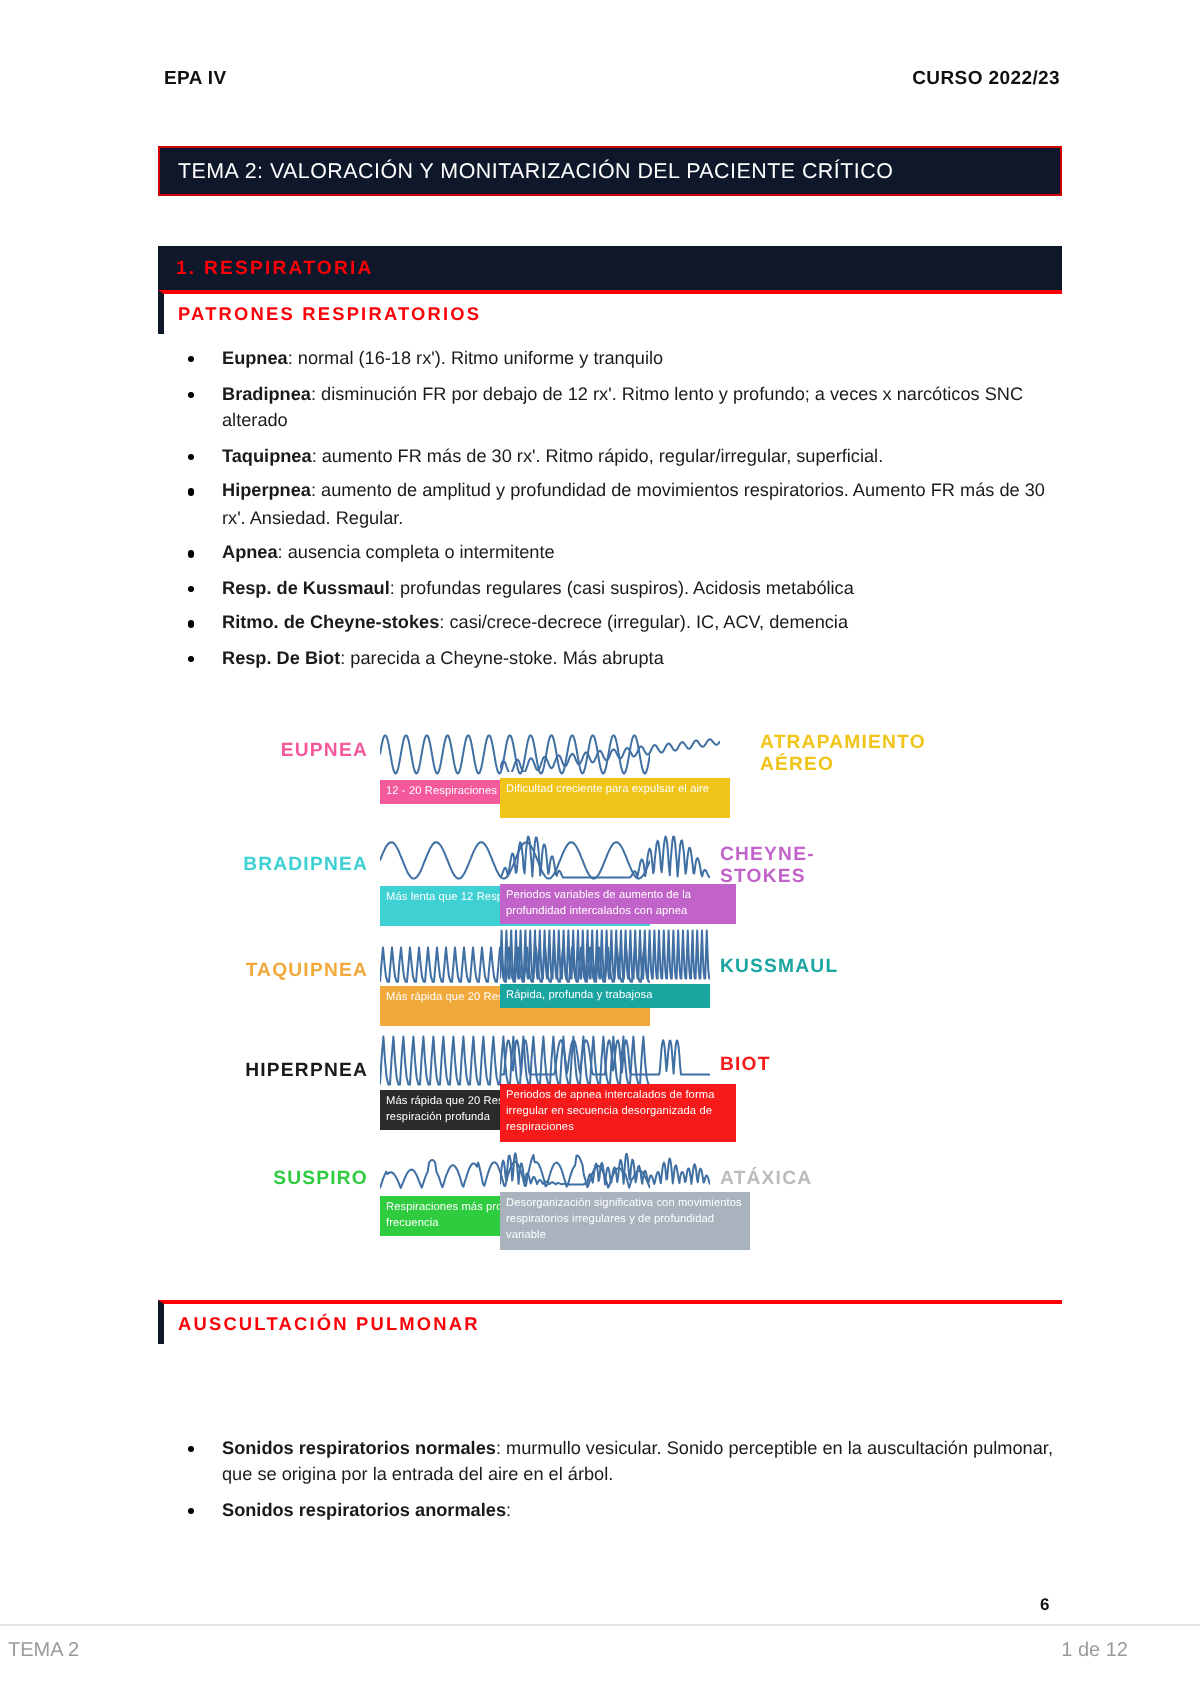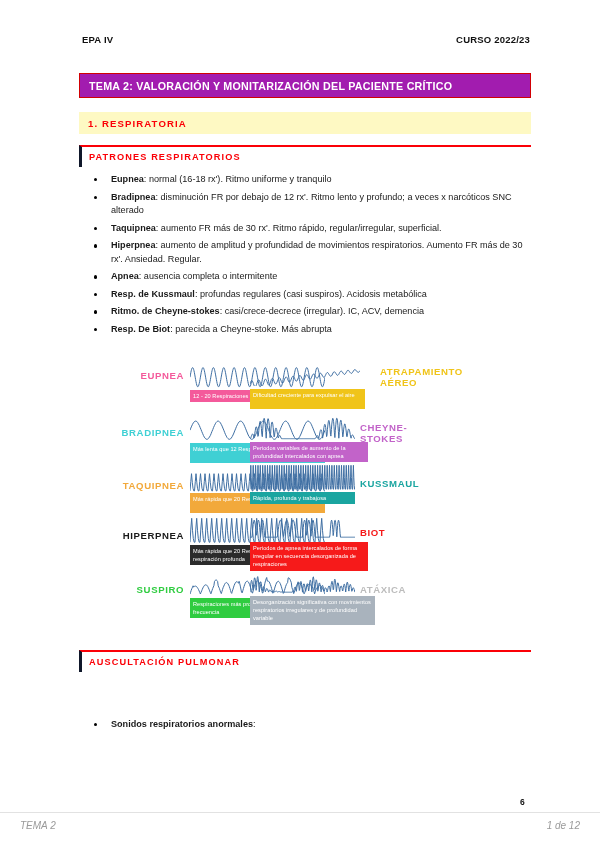--- a/index.html
+++ b/index.html
@@ -40,40 +40,40 @@
     text-align: center;
   }
 
   
   .title-banner {
     position: absolute;
     left: 79px;
     top: 73px;
     width: 452px;
     height: 25px;
-    background: #a21caf;
+    background: #0f172a;
     border: 1px solid #d10004;
     box-sizing: border-box;
     display: flex;
     align-items: center;
     padding-left: 9px;
     color: #ffffff;
     font-size: 10.7px;
-    font-weight: bold;
+    font-weight: normal;
     letter-spacing: .25px;
   }
 
   
   .section-band {
     position: absolute;
     left: 79px;
-    top: 112px;
+    top: 123px;
     width: 452px;
     height: 22px;
-    background: #fef9c3;
+    background: #0f172a;
     box-sizing: border-box;
     display: flex;
     align-items: center;
     padding-left: 9px;
     color: #fb0007;
     font-size: 9.6px;
     font-weight: bold;
     letter-spacing: 1.1px;
   }
 
@@ -177,28 +177,27 @@
   .footer-rule {
     position: absolute;
     left: 0;
     top: 812px;
     width: 600px;
     height: 1px;
     background: #e2e2e2;
   }
   .footer {
     position: absolute;
-    left: 20px;
+    left: 4px;
     top: 820px;
     width: 560px;
     display: flex;
     justify-content: space-between;
     font-size: 10px;
     color: #9a9a9a;
-    font-style: italic;
   }
 </style>
 </head>
 <body>
 
 <div class="page">
 
   <div class="runhead">
     <span>EPA IV</span>
     <span>CURSO 2022/23</span>
@@ -293,20 +292,21 @@
           <path d="M0.0,20.2 L0.4,15.9 L0.8,12.0 L1.2,9.3 L1.6,8.3 L2.0,9.3 L2.4,12.3 L2.8,16.8 L3.2,18.3 L3.6,13.0 L4.0,8.6 L4.4,6.0 L4.8,5.8 L5.3,8.0 L5.7,12.4 L6.1,18.3 L6.5,15.6 L6.9,9.5 L7.3,5.6 L7.7,4.6 L8.1,6.3 L8.5,10.0 L8.9,15.1 L9.3,19.9 L9.7,15.0 L10.1,11.5 L10.5,9.8 L10.9,9.9 L11.3,11.8 L11.7,14.8 L12.1,18.2 L12.5,18.9 L12.9,16.4 L13.3,14.9 L13.7,14.6 L14.1,15.2 L14.5,16.3 L14.9,17.9 L15.3,19.8 L15.8,18.9 L16.2,17.5 L16.6,16.6 L17.0,16.5 L17.4,16.9 L17.8,17.9 L18.2,19.1 L18.6,20.1 L19.0,19.0 L19.4,18.3 L19.8,18.0 L20.2,18.1 L20.6,18.5 L21.0,19.2 L21.4,19.9 L21.8,19.9 L22.2,19.3 L22.6,18.9 L23.0,18.7 L23.4,18.8 L23.8,19.1 L24.2,19.6 L24.6,20.1 L25.0,19.8 L25.4,19.4 L25.8,19.2 L26.3,19.1 L26.7,19.3 L27.1,19.6 L27.5,19.9 L27.9,20.2 L28.3,19.8 L28.7,19.6 L29.1,19.5 L29.5,19.6 L29.9,19.7 L30.3,19.9 L30.7,20.1 L31.1,20.1 L31.5,20.0 L31.9,19.9 L32.3,19.9 L32.7,20.0 L33.1,20.1 L33.5,20.2 L33.9,20.2 L34.3,20.2 L34.7,20.2 L35.1,20.2 L35.5,20.2 L35.9,20.2 L36.3,20.2 L36.8,20.2 L37.2,20.2 L37.6,20.2 L38.0,20.2 L38.4,20.2 L38.8,20.2 L39.2,20.2 L39.6,20.2 L40.0,20.2 L40.4,20.2 L40.8,20.2 L41.2,20.2 L41.6,20.2 L42.0,20.2 L42.4,19.7 L42.8,19.6 L43.2,20.2 L43.6,19.2 L44.0,17.7 L44.4,16.3 L44.8,15.3 L45.2,15.1 L45.6,16.1 L46.0,18.2 L46.4,19.3 L46.8,15.9 L47.3,12.8 L47.7,10.5 L48.1,9.8 L48.5,10.9 L48.9,13.9 L49.3,18.5 L49.7,17.1 L50.1,13.0 L50.5,10.3 L50.9,9.4 L51.3,10.2 L51.7,12.7 L52.1,16.3 L52.5,20.2 L52.9,16.5 L53.3,13.6 L53.7,12.0 L54.1,11.8 L54.5,13.0 L54.9,15.3 L55.3,18.3 L55.7,19.2 L56.1,16.4 L56.5,13.9 L56.9,12.2 L57.3,11.7 L57.8,12.8 L58.2,15.3 L58.6,19.0 L59.0,17.2 L59.4,13.0 L59.8,9.7 L60.2,8.0 L60.6,8.3 L61.0,10.7 L61.4,15.0 L61.8,19.9 L62.2,14.0 L62.6,8.8 L63.0,5.2 L63.4,4.9 L63.8,7.1 L64.2,11.4 L64.6,16.8 L65.0,17.9 L65.4,12.9 L65.8,9.4 L66.2,7.8 L66.6,8.4 L67.0,10.9 L67.4,14.7 L67.8,19.2 L68.3,17.0 L68.7,13.5 L69.1,11.4 L69.5,10.9 L69.9,12.0 L70.3,14.2 L70.7,17.3 L71.1,19.9 L71.5,16.8 L71.9,14.6 L72.3,13.5 L72.7,13.5 L73.1,14.7 L73.5,16.6 L73.9,19.0 L74.3,19.2 L74.7,17.3 L75.1,16.0 L75.5,15.7 L75.9,16.1 L76.3,17.1 L76.7,18.5 L77.1,20.0 L77.5,18.8 L77.9,16.9 L78.3,15.2 L78.8,14.1 L79.2,14.0 L79.6,15.2 L80.0,17.6 L80.4,19.6 L80.8,16.0 L81.2,12.6 L81.6,10.2 L82.0,9.3 L82.4,10.3 L82.8,13.3 L83.2,17.8 L83.6,17.3 L84.0,12.0 L84.4,8.5 L84.8,7.2 L85.2,8.1 L85.6,10.9 L86.0,15.0 L86.4,19.7 L86.8,16.4 L87.2,13.0 L87.6,11.0 L88.0,10.7 L88.4,12.0 L88.8,14.5 L89.3,17.7 L89.7,19.5 L90.1,16.7 L90.5,14.9 L90.9,14.1 L91.3,14.0 L91.7,14.7 L92.1,16.5 L92.5,19.0 L92.9,18.5 L93.3,15.6 L93.7,13.4 L94.1,12.2 L94.5,12.3 L94.9,13.8 L95.3,16.5 L95.7,20.0 L96.1,16.7 L96.5,13.3 L96.9,11.0 L97.3,10.1 L97.7,10.9 L98.1,13.5 L98.5,17.4 L98.9,19.1 L99.3,15.7 L99.8,13.3 L100.2,12.3 L100.6,12.7 L101.0,14.3 L101.4,16.7 L101.8,19.3 L102.2,18.7 L102.6,16.9 L103.0,15.9 L103.4,15.8 L103.8,16.5 L104.2,17.6 L104.6,19.0 L105.0,20.2" fill="none" stroke="#3f6fa3" stroke-width="1" stroke-linejoin="round"></path>
         </svg>
       </div>
       <div class="ig-cap" style="left: 140px; top: 234px; width: 125px; min-height: 28px; background: rgb(169, 179, 189);">Desorganización significativa con movimientos respiratorios irregulares y de profundidad variable</div>
     </div>
 
   <div class="subhead" id="subhead-ausc">AUSCULTACIÓN PULMONAR</div>
 
 
   <ul class="bullets" id="bullets-ausc">
+      <li><b>Sonidos respiratorios normales</b><span>: murmullo vesicular. Sonido perceptible en la auscultación pulmonar, que se origina por la entrada del aire en el árbol.</span></li>
       <li><b>Sonidos respiratorios anormales</b><span>:</span></li>
     </ul>
 
   <div class="pagenum">6</div>
 
   <div class="footer-rule"></div>
   <div class="footer">
     <span>TEMA 2</span>
     <span>1 de 12</span>
   </div>

